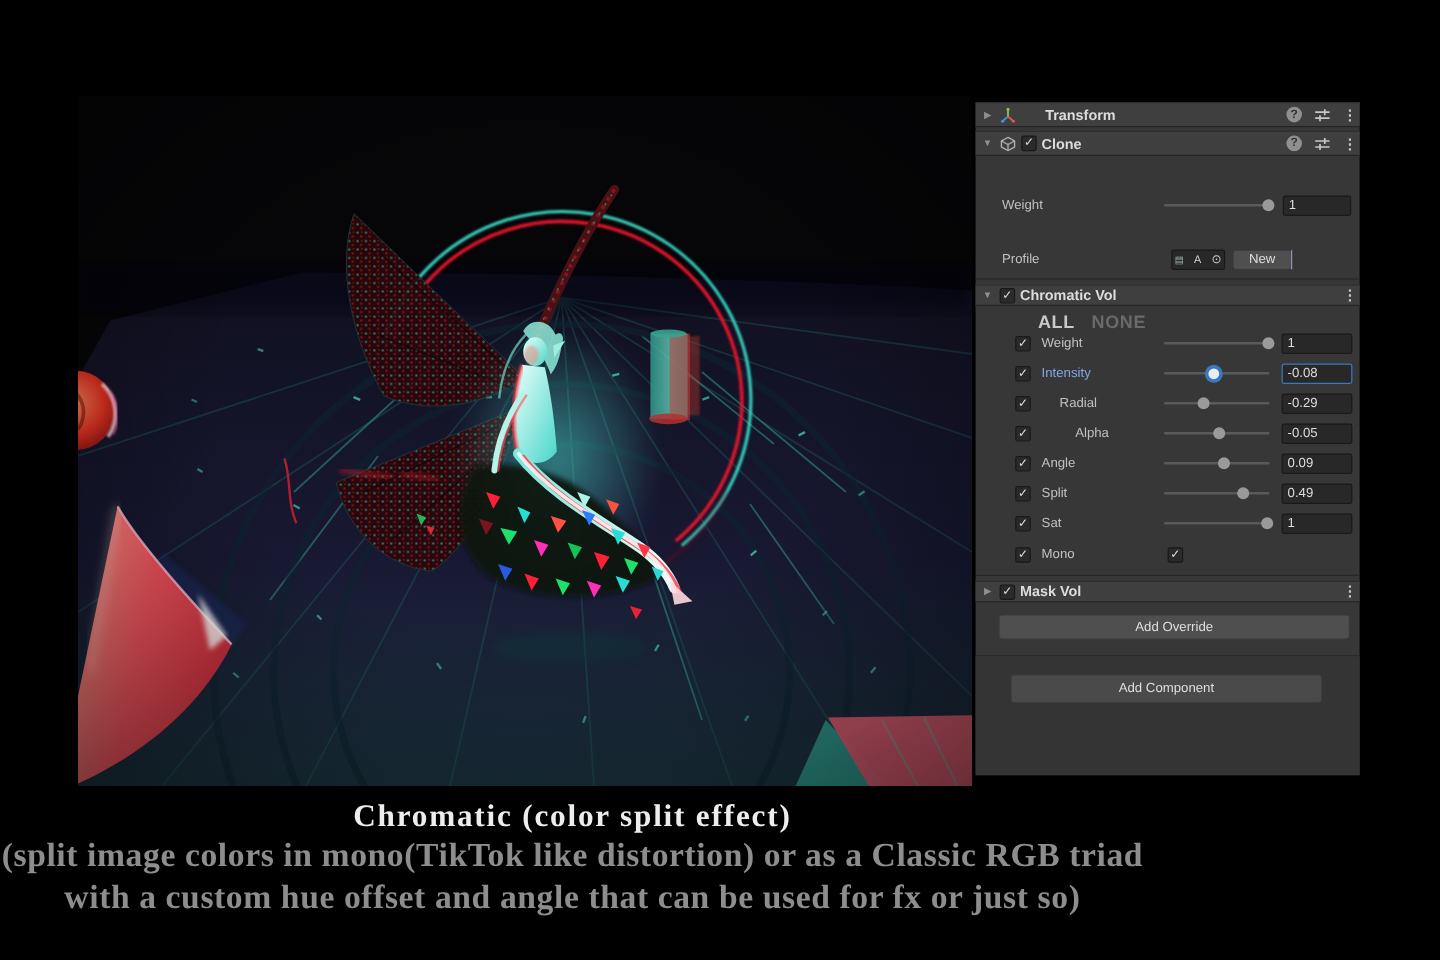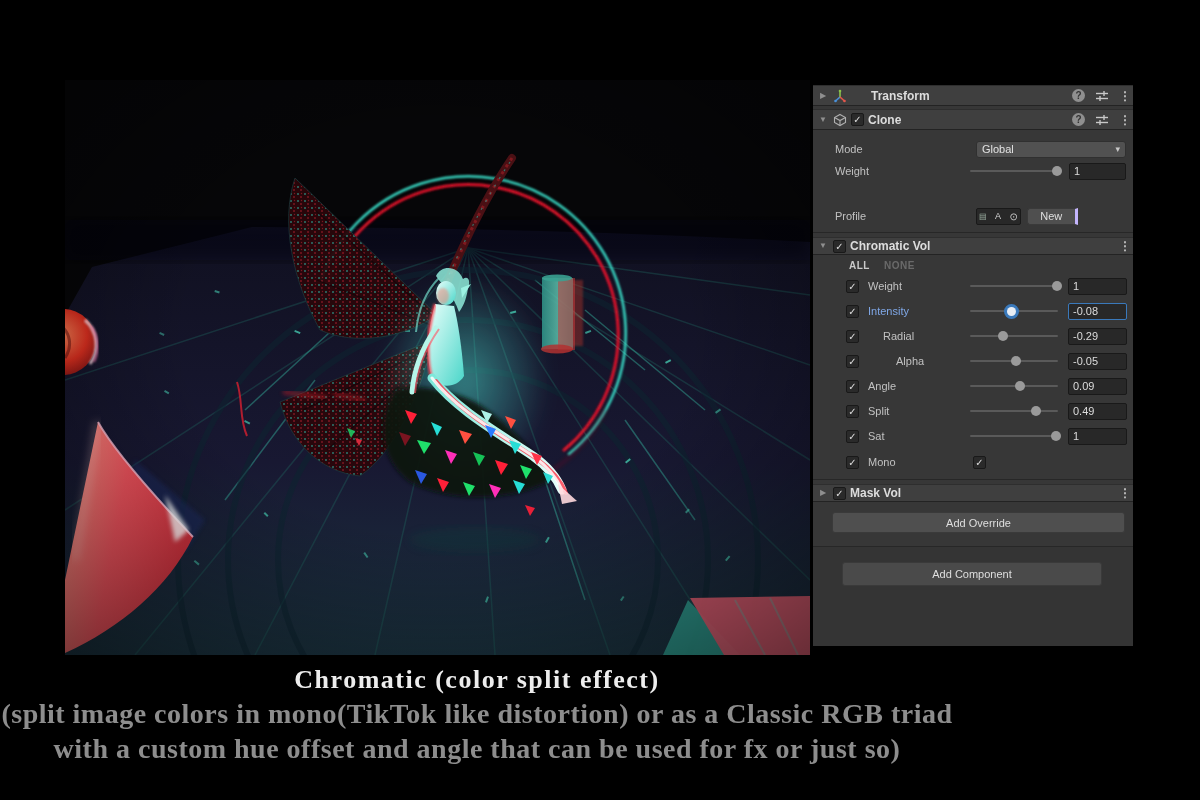--- a/index.html
+++ b/index.html
@@ -58,39 +58,39 @@
   .slider .thumb{
     position:absolute;top:4px;width:10px;height:10px;border-radius:50%;
     background:var(--slider-thumb,#9a9a9a);
   }
   .slider.active .thumb{
     background:#e8edf4;box-shadow:0 0 0 3px var(--focus-border,#3a79bb);width:9px;height:9px;top:4.5px;
   }
   .val-field{position:absolute;left:255px;width:59px;}
   .active-field{border-color:var(--focus-border,#3a79bb);}
   .active-label{color:var(--accent-blue,#7fa7e6) !important;}
-  .allnone{position:absolute;left:36px;display:flex;gap:14px;font-size:10px;}
+  .allnone{position:absolute;left:52px;display:flex;gap:14px;font-size:15px;}
   .allnone .all{color:#c9c9c9;font-weight:bold;letter-spacing:.5px;}
   .allnone .none{color:var(--none,#6a6a6a);font-weight:bold;letter-spacing:.5px;}
   .btn{
     background:#4f4f4f;border:1px solid #3a3a3a;border-radius:3px;color:#dfdfdf;
     font-size:11px;text-align:center;box-sizing:border-box;display:flex;
     align-items:center;justify-content:center;cursor:default;
   }
   .objfield{
     position:absolute;left:163px;width:45px;height:17px;background:#282828;
     border:1px solid #191919;border-radius:2px;box-sizing:border-box;display:flex;
     align-items:center;justify-content:space-between;padding:0 2px;color:#c8c8c8;
   }
   .objfield .a{font-size:9px;color:#d6d6d6;}
   .objfield .asset{font-size:8px;color:#9fb3a5;}
   .objfield .picker{font-size:10px;color:#c8c8c8;}
   .minibtns{position:absolute;left:214px;width:99px;height:17px;display:flex;}
   .minibtns .btn{flex:1;border-radius:0;}
-  .minibtns .btn:first-child{border-radius:3px 0 0 3px;border-right:3px solid #c4b5fd;}
+  .minibtns .btn:first-child{border-radius:3px 0 0 3px;border-right:1px solid #c4b5fd;}
   .minibtns .btn:last-child{border-radius:0 3px 3px 0;margin-top:39px;}
   .divider{position:absolute;left:0;right:0;height:1px;background:#272727;}
   .footer-zone{position:absolute;left:0;right:0;bottom:0;background:#343434;}
   
   .caption{
     position:absolute;left:0;top:664px;width:954px;text-align:center;
     font-family:"Liberation Serif",serif;font-weight:bold;
   }
   .caption .title{
     color:#ededed;font-size:26px;letter-spacing:1.5px;line-height:32px;
@@ -376,27 +376,20 @@
       <svg width="14" height="14" viewBox="0 0 14 14" stroke="#c8c8c8" stroke-width="1.4">
         <line x1="1" y1="4.5" x2="13" y2="4.5"></line>
           <line x1="1" y1="9.5" x2="13" y2="9.5"></line>
         <line x1="9" y1="2" x2="9" y2="7"></line>
           <line x1="5" y1="7" x2="5" y2="12"></line>
       </svg>
     </span>
     <span class="kebab">⋮</span>
   </div>
 
-  <div class="row" style="top:55px;left:0;right:6px;">
-    <span class="label lbl-col">Mode</span>
-    <span class="dropdown">
-      <span>Global</span>
-      <span class="caret">▾</span>
-    </span>
-  </div>
 
   <div class="row" style="top:77px;left:0;right:6px;">
     <span class="label lbl-col">Weight</span>
     <span class="slider">
       <span class="track"></span>
       <span class="thumb" style="left: calc(99% - 5px);"></span>
     </span>
     <span class="field val-field" style="left:256px;width:57px;">1</span>
   </div>
 

